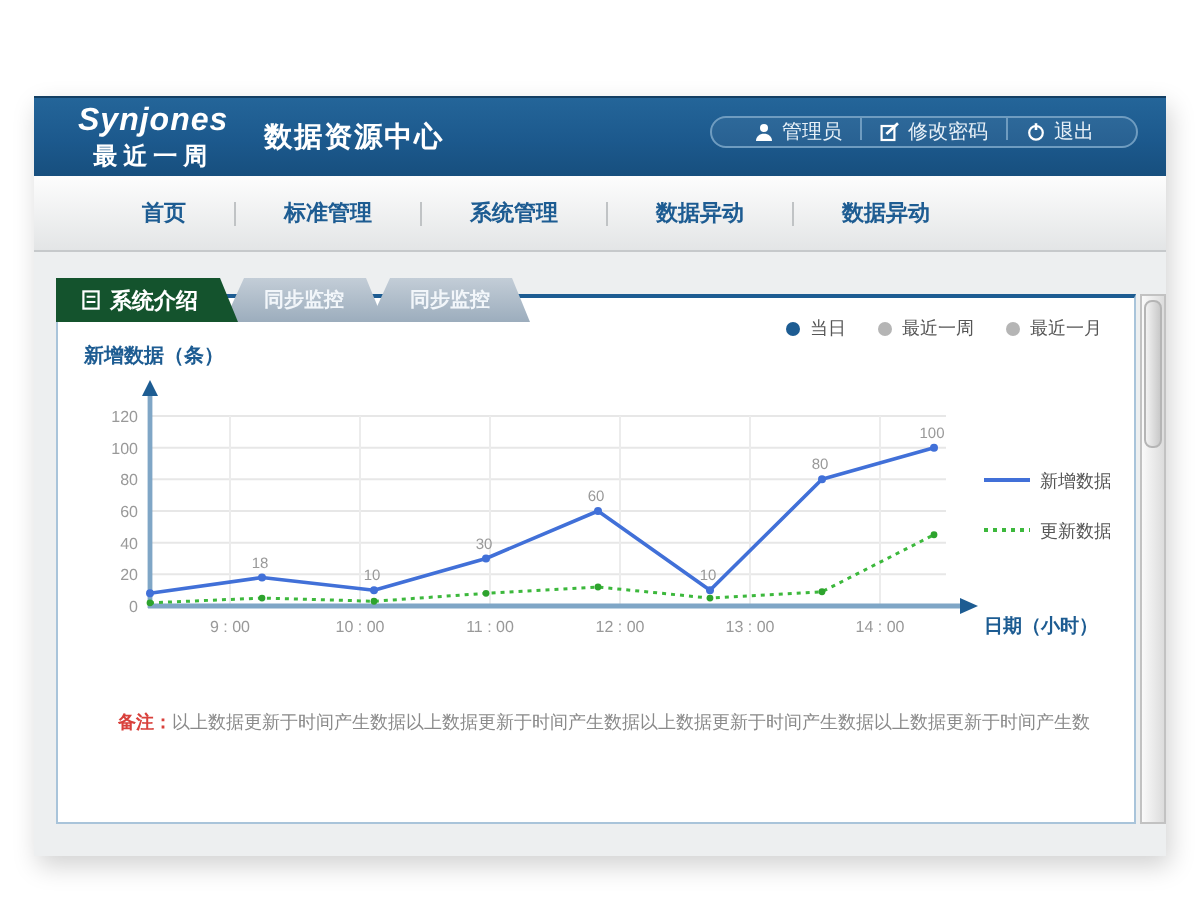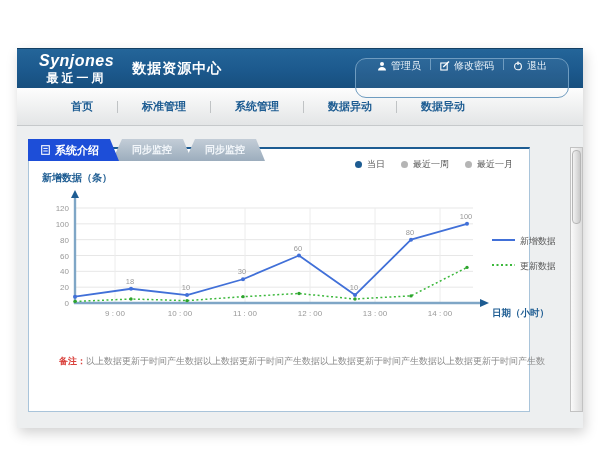--- a/index.html
+++ b/index.html
@@ -9,47 +9,47 @@
   .window { position:absolute; left:17px; top:48px; width:566px; height:380px;
     background:#edeff0; box-shadow:2px 5px 12px rgba(0,0,0,.18); }
 
   
   .hdr { height:40px; background:linear-gradient(180deg,#246599 0%,#1c598d 55%,#174f7e 100%);
     border-top:1px solid #133f63; display:flex; align-items:center; position:relative; color:#fff; }
   .logo { margin-left:22px; text-align:center; line-height:1; }
   .logo-en { font-size:16px; font-weight:bold; font-style:italic; letter-spacing:.5px; }
   .logo-cn { font-size:12px; font-weight:bold; letter-spacing:3px; margin-top:3px; }
   .hdr-title { margin-left:18px; font-size:14px; font-weight:bold; letter-spacing:1px; }
-  .user-pill { position:absolute; right:14px; top:9px; height:40px; border:1px solid #6f9cc0;
+  .user-pill { position:absolute; right:14px; top:9px; height:16px; border:1px solid #6f9cc0;
     border-radius:11px; display:flex; align-items:flex-start; padding:0 12px;
     background:rgba(255,255,255,.06); }
   .pill-item { display:flex; align-items:center; gap:4px; font-size:10px; color:#e8f1f8;
     padding:0 9px; cursor:pointer; }
   .pill-sep { width:1px; height:11px; background:#6f9cc0; }
   .pill-item svg { display:block; }
 
   
   .nav { height:38px; background:linear-gradient(180deg,#fdfdfd,#e3e5e6);
     border-bottom:1px solid #c6c9cb; display:flex; align-items:center; padding-left:30px; }
   .nav-item { font-size:11px; font-weight:bold; color:#1d5c92; padding:0 24px; cursor:pointer; }
   .nav-sep { width:1px; height:12px; background:#c0c3c5; }
 
   
   .tabs { display:flex; align-items:flex-end; height:35px; padding-left:11px; position:relative; z-index:2; }
   .tab { height:22px; display:flex; align-items:center; justify-content:center; gap:5px;
     font-size:11px; font-weight:bold; color:#fff; cursor:pointer; }
-  .tab-active { background:#1d4ed8; padding:0 20px 0 13px; z-index:3;
+  .tab-active { background:#14532d; padding:0 20px 0 13px; z-index:3;
     clip-path:polygon(0 0, calc(100% - 9px) 0, 100% 100%, 0 100%); }
   .tab-idle { background:linear-gradient(180deg,#c3cdd7,#9cadbd); padding:0 20px;
     margin-left:-7px; z-index:1;
     clip-path:polygon(10px 0, calc(100% - 9px) 0, 100% 100%, 0 100%);
     color:#f2f6fa; font-size:10px; }
 
   
-  .panel { position:absolute; left:11px; top:99px; width:502px; height:265px;
+  .panel { position:absolute; left:11px; top:99px; width:540px; height:265px;
     background:#fff; border:1px solid #a9c4da; border-top:2px solid #1d5c92; }
 
   .filters { position:absolute; top:9px; right:16px; display:flex; gap:16px; }
   .filter { display:flex; align-items:center; gap:5px; font-size:9px; color:#555; cursor:pointer; }
   .dot { width:7px; height:7px; border-radius:50%; background:#b5b5b5; }
   .dot-on { background:#1d5c92; }
 
   .ylabel { position:absolute; left:13px; top:22px; font-size:10px; font-weight:bold; color:#1d5c92; }
 
   .chart { position:absolute; left:19px; top:38px; }

